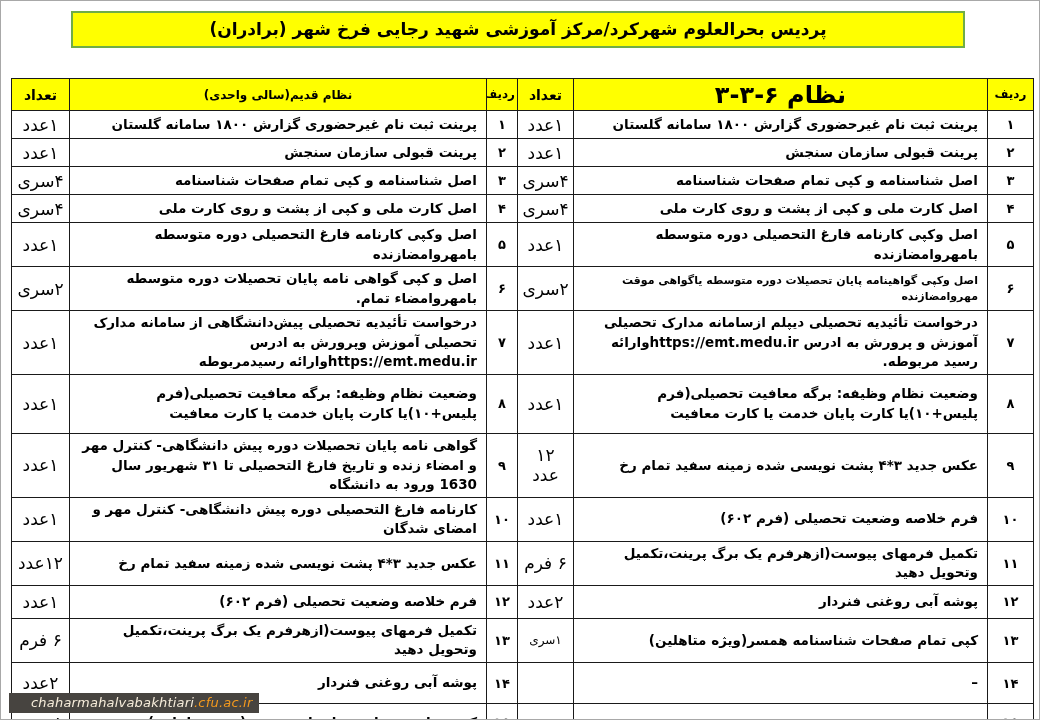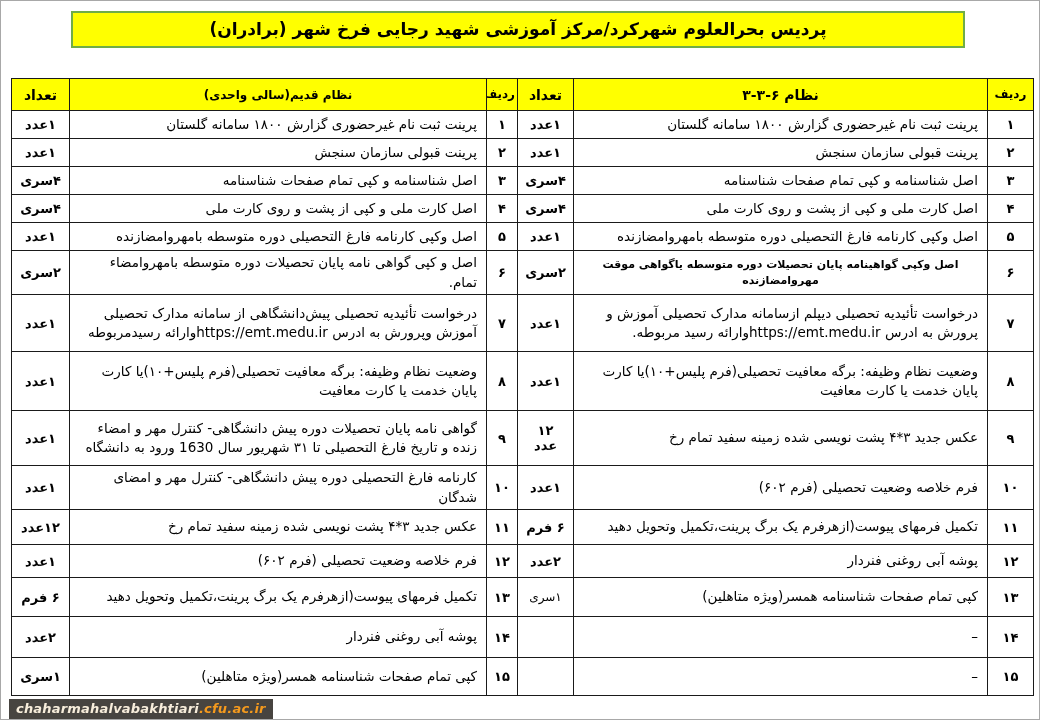--- a/index.html
+++ b/index.html
@@ -33,44 +33,44 @@
     border-collapse:collapse;direction:rtl;
     table-layout:fixed;
   }
   .doc th,.doc td{
     border:1.6px solid var(--c-border);
     color:#000;overflow:hidden;
   }
   .doc thead tr{height:32px;}
   .doc thead th{background:var(--c-highlight);font-weight:bold;padding:1px 2px;}
   th.h-radif{font-size:12px;line-height:1.1;}
-  th.h-sys-new{font-size:14px;}
+  th.h-sys-new{font-size:24px;}
   th.h-sys-old{font-size:12px;}
   th.h-count{font-size:14px;}
   td.radif{text-align:center;font-size:13px;font-weight:bold;padding:1px 2px;}
   td.desc{
     text-align:right;vertical-align:middle;
-    font-size:13.5px;font-weight:normal;line-height:1.45;
+    font-size:13.5px;font-weight:bold;line-height:1.45;
     padding:2px 9px;
   }
   td.count{
     text-align:center;vertical-align:middle;
-    font-size:13px;font-weight:bold;padding:1px 2px;
+    font-size:17px;font-weight:normal;padding:1px 2px;
     white-space:pre-line;
   }
   
-  .doc tbody tr:nth-child(6) td[data-field="new_doc"]{font-size:11px;font-weight:600;text-align:center;}
+  .doc tbody tr:nth-child(6) td[data-field="new_doc"]{font-size:11px;font-weight:600;}
   .doc tbody tr:nth-child(13) td[data-field="new_count"]{font-weight:500;font-size:12px;}
   .watermark{
-    position:absolute;left:8px;bottom:0;
+    position:absolute;left:8px;bottom:6px;
     background:var(--c-wm-bg);
     color:var(--c-wm-text);
     direction:ltr;
-    font-style:italic;font-weight:bold;font-size:13px;
-    padding:2px 7px 3px 7px;letter-spacing:0.2px;
+    font-style:italic;font-weight:normal;font-size:13px;
+    padding:2px 7px 3px 22px;letter-spacing:0.2px;
   }
   .watermark .accent{color:var(--c-wm-accent);}
 </style>
 </head>
 <body>
 
 <div class="title-box">
   <div>پردیس بحرالعلوم شهرکرد/مرکز آموزشی شهید رجایی فرخ شهر (برادران)</div>
 </div>
 

